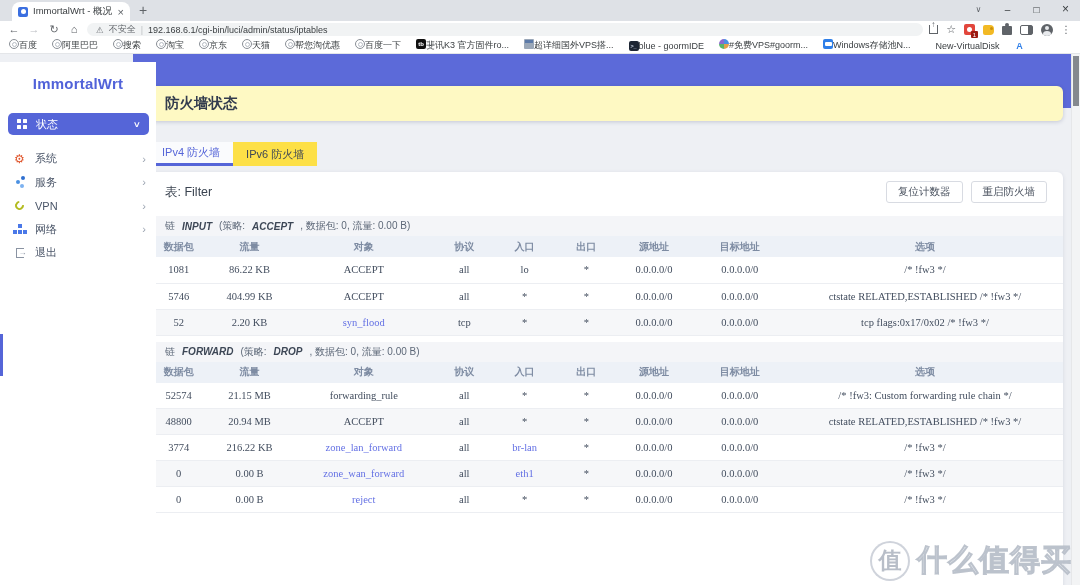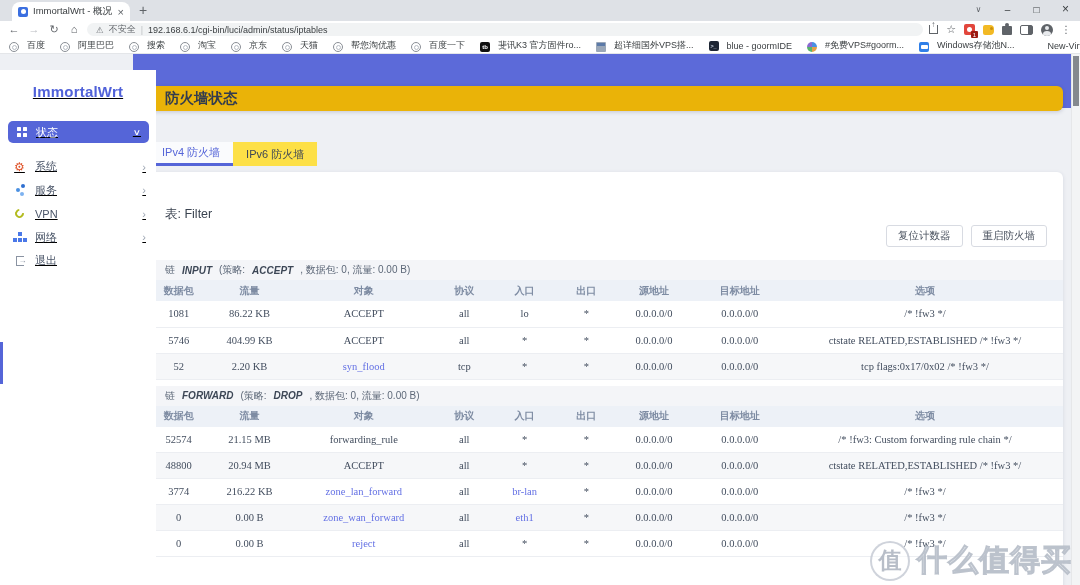--- a/index.html
+++ b/index.html
@@ -41,40 +41,40 @@
   .puzzle-ico::before { content:""; position:absolute; top:-3px; left:3px; width:4px; height:4px; border-radius:50%; background:#5f6368; }
   .panel-ico { width:13px; height:10px; border:1px solid #5f6368; border-radius:2px; position:relative; }
   .panel-ico::after { content:""; position:absolute; right:0; top:0; bottom:0; width:4px; background:#5f6368; }
   .avatar-ico { width:12px; height:12px; border-radius:50%; background:#5f6368; position:relative; overflow:hidden; }
   .avatar-ico::before { content:""; position:absolute; top:2px; left:4px; width:4px; height:4px; border-radius:50%; background:#e8eaed; }
   .avatar-ico::after { content:""; position:absolute; top:7px; left:2px; width:8px; height:6px; border-radius:50%; background:#e8eaed; }
   .menu-ico { font-size:10px; color:#5f6368; }
 
   .bookmarksbar { height:16px; background:#fff; border-bottom:1px solid #e4e6e9; display:flex; align-items:center;
                   padding:0 9px; gap:15px; overflow:hidden; }
-  .bm { display:flex; align-items:flex-end; gap:8px; font-size:9px; color:#3c4043; white-space:nowrap; flex:0 0 auto; }
+  .bm { display:flex; align-items:flex-start; gap:0; font-size:9px; color:#3c4043; white-space:nowrap; flex:0 0 auto; }
   .fav { width:10px; height:10px; flex:0 0 auto; display:flex; align-items:center; justify-content:center; }
   .fav-globe { border:1px solid #8a8f96; border-radius:50%; position:relative; }
   .fav-globe::after { content:""; position:absolute; inset:1.5px; border-radius:50%; border:1px solid #b9bec5; }
   .fav-tb { background:#101010; border-radius:2px; color:#fff; font-size:6px; font-weight:bold; }
   .fav-vps { background:#9aa7b8; border-radius:1px; position:relative; }
   .fav-vps::after { content:""; position:absolute; left:1px; right:1px; top:1px; height:3px; background:#5c7aa8; }
   .fav-terminal { background:#1d2533; border-radius:2px; color:#cfd8e6; font-size:5.5px; font-weight:bold; }
   .fav-goorm { border-radius:50%; background:conic-gradient(#4a90e2 0 25%, #e2a04a 25% 50%, #58b46a 50% 75%, #8a6ad0 75% 100%); }
   .fav-calendar { background:#2f7fe8; border-radius:2px; position:relative; }
   .fav-calendar::after { content:""; position:absolute; left:1.5px; right:1.5px; top:3px; height:4px; background:#fff; border-radius:1px; }
   .fav-ms { display:grid; grid-template-columns:4px 4px; grid-template-rows:4px 4px; gap:1px; }
   .fav-ms span:nth-child(1){ background:#f25022; } .fav-ms span:nth-child(2){ background:#7fba00; }
   .fav-ms span:nth-child(3){ background:#00a4ef; } .fav-ms span:nth-child(4){ background:#ffb900; }
   .fav-azure { color:#2f7fe8; font-size:9px; font-weight:bold; }
 
   
   .page { position:absolute; top:54px; left:0; right:0; bottom:0; background:#eef0f4; }
 
-  .sidebar { position:absolute; left:0; top:16px; bottom:0; width:156px; background:#fff; z-index:3;text-decoration:underline; }
+  .sidebar { position:absolute; left:0; top:8px; bottom:0; width:156px; background:#fff; z-index:3; }
   .logo { margin-top:13px; text-align:center; font-size:15px; font-weight:bold; color:#5162d9; letter-spacing:.2px; }
   .status-pill { margin:21px 7px 0 8px; height:22px; background:#5565d8; border-radius:5px; color:#fff;
                  display:flex; align-items:center; padding:0 9px; gap:9px; font-size:11px; }
   .grid-ico { width:4px; height:4px; background:#fff; border-radius:.5px; box-shadow:6px 0 0 #fff, 0 6px 0 #fff, 6px 6px 0 #fff;
               margin:-6px 6px 0 0; }
   .pill-chevron { margin-left:auto; font-size:8px; transform:scaleX(1.4); }
   .submenu { list-style:none; margin:5px 0 0 28px; }
   .submenu li { height:19px; line-height:19px; font-size:10.5px; color:#5e6977; position:relative; margin-right:8px; }
   .submenu li.active { color:#27303f; font-weight:bold; }
   .submenu li.active::after { content:""; position:absolute; left:0; right:0; bottom:0px; height:2px; background:#5565d8; }
@@ -87,34 +87,34 @@
                    box-shadow:5px -4px 0 #2f6fd0, 4px 4px 0 #7db2f0; margin-right:4px; }
   .icon-vpn { width:9px; height:9px; border:2px solid #b3bb1f; border-radius:50%; border-top-color:transparent; transform:rotate(40deg); }
   .icon-network { width:4px; height:4px; background:#4a78e8; margin-bottom:6px;
                   box-shadow:-5px 6px 0 #4a78e8, 0 6px 0 #4a78e8, 5px 6px 0 #4a78e8; }
   .icon-logout { width:8px; height:10px; border:1.5px solid #8a93a2; border-right:none; position:relative; }
   .icon-logout::after { content:"→"; position:absolute; left:2px; top:-1px; font-size:8px; color:#8a93a2; }
   .side-thumb { position:absolute; left:0; top:272px; width:3px; height:42px; background:#5565d8; }
 
   .main { position:absolute; left:133px; top:0; right:0; bottom:0; }
   .band { position:absolute; top:0; left:0; right:0; height:54px; background:#5c6ad9; }
-  .title-card { position:absolute; left:16px; right:17px; top:32px; height:25px; background:#eab308; border-radius:6px;
+  .title-card { position:absolute; left:16px; right:17px; top:32px; height:35px; background:#fef9c3; border-radius:6px;
                 box-shadow:0 1px 4px rgba(30,40,90,.20); display:flex; align-items:center; padding:0 16px; z-index:2; }
   .page-title { font-size:14.5px; font-weight:bold; color:#333c4e; }
 
   .tabs { position:absolute; left:16px; top:88px; display:flex; z-index:2; }
   .tab-item { height:24px; padding:0 13px; font-size:11px; display:flex; align-items:center; }
   .tab-item.active { background:#fafbfd; color:#5565d8; border-bottom:3px solid #5565d8; }
   .tab-item.inactive { background:#fde047; color:#3f4855; }
 
   .content-card { position:absolute; left:16px; right:17px; top:118px; bottom:-12px; background:#fff;
                   border-radius:6px 6px 0 0; box-shadow:0 1px 4px rgba(30,40,90,.12); overflow:hidden; }
   .card-head { display:flex; align-items:center; padding:9px 16px 7px; }
   .table-title { font-size:12.5px; color:#3a4350; }
-  .head-buttons { margin-left:auto; display:flex; gap:8px;margin-top:44px; }
+  .head-buttons { margin-left:auto; display:flex; gap:8px; }
   .btn { height:22px; padding:0 11px; background:#fff; border:1px solid #d8dbe2; border-radius:3px;
          font-size:10.5px; color:#4a525f; font-family:inherit; }
 
   .chain-block { margin-top:6px; }
   .chain-meta { height:20px; background:#f4f5f8; display:flex; align-items:center; padding:0 16px; gap:7px;
                 font-size:10px; color:#5d6878; }
   .chain-meta b { font-style:italic; color:#3d4756; font-size:10px; }
   table { width:100%; border-collapse:collapse; table-layout:fixed;font-family:Liberation Serif, serif; }
   thead th { height:21px; background:#edf1f7; color:#7e8ca3; font-weight:bold; font-size:10px; text-align:center; }
   tbody td { height:26px; text-align:center; color:#424d5e; font-size:10.5px; border-bottom:1px solid #eceef2;

